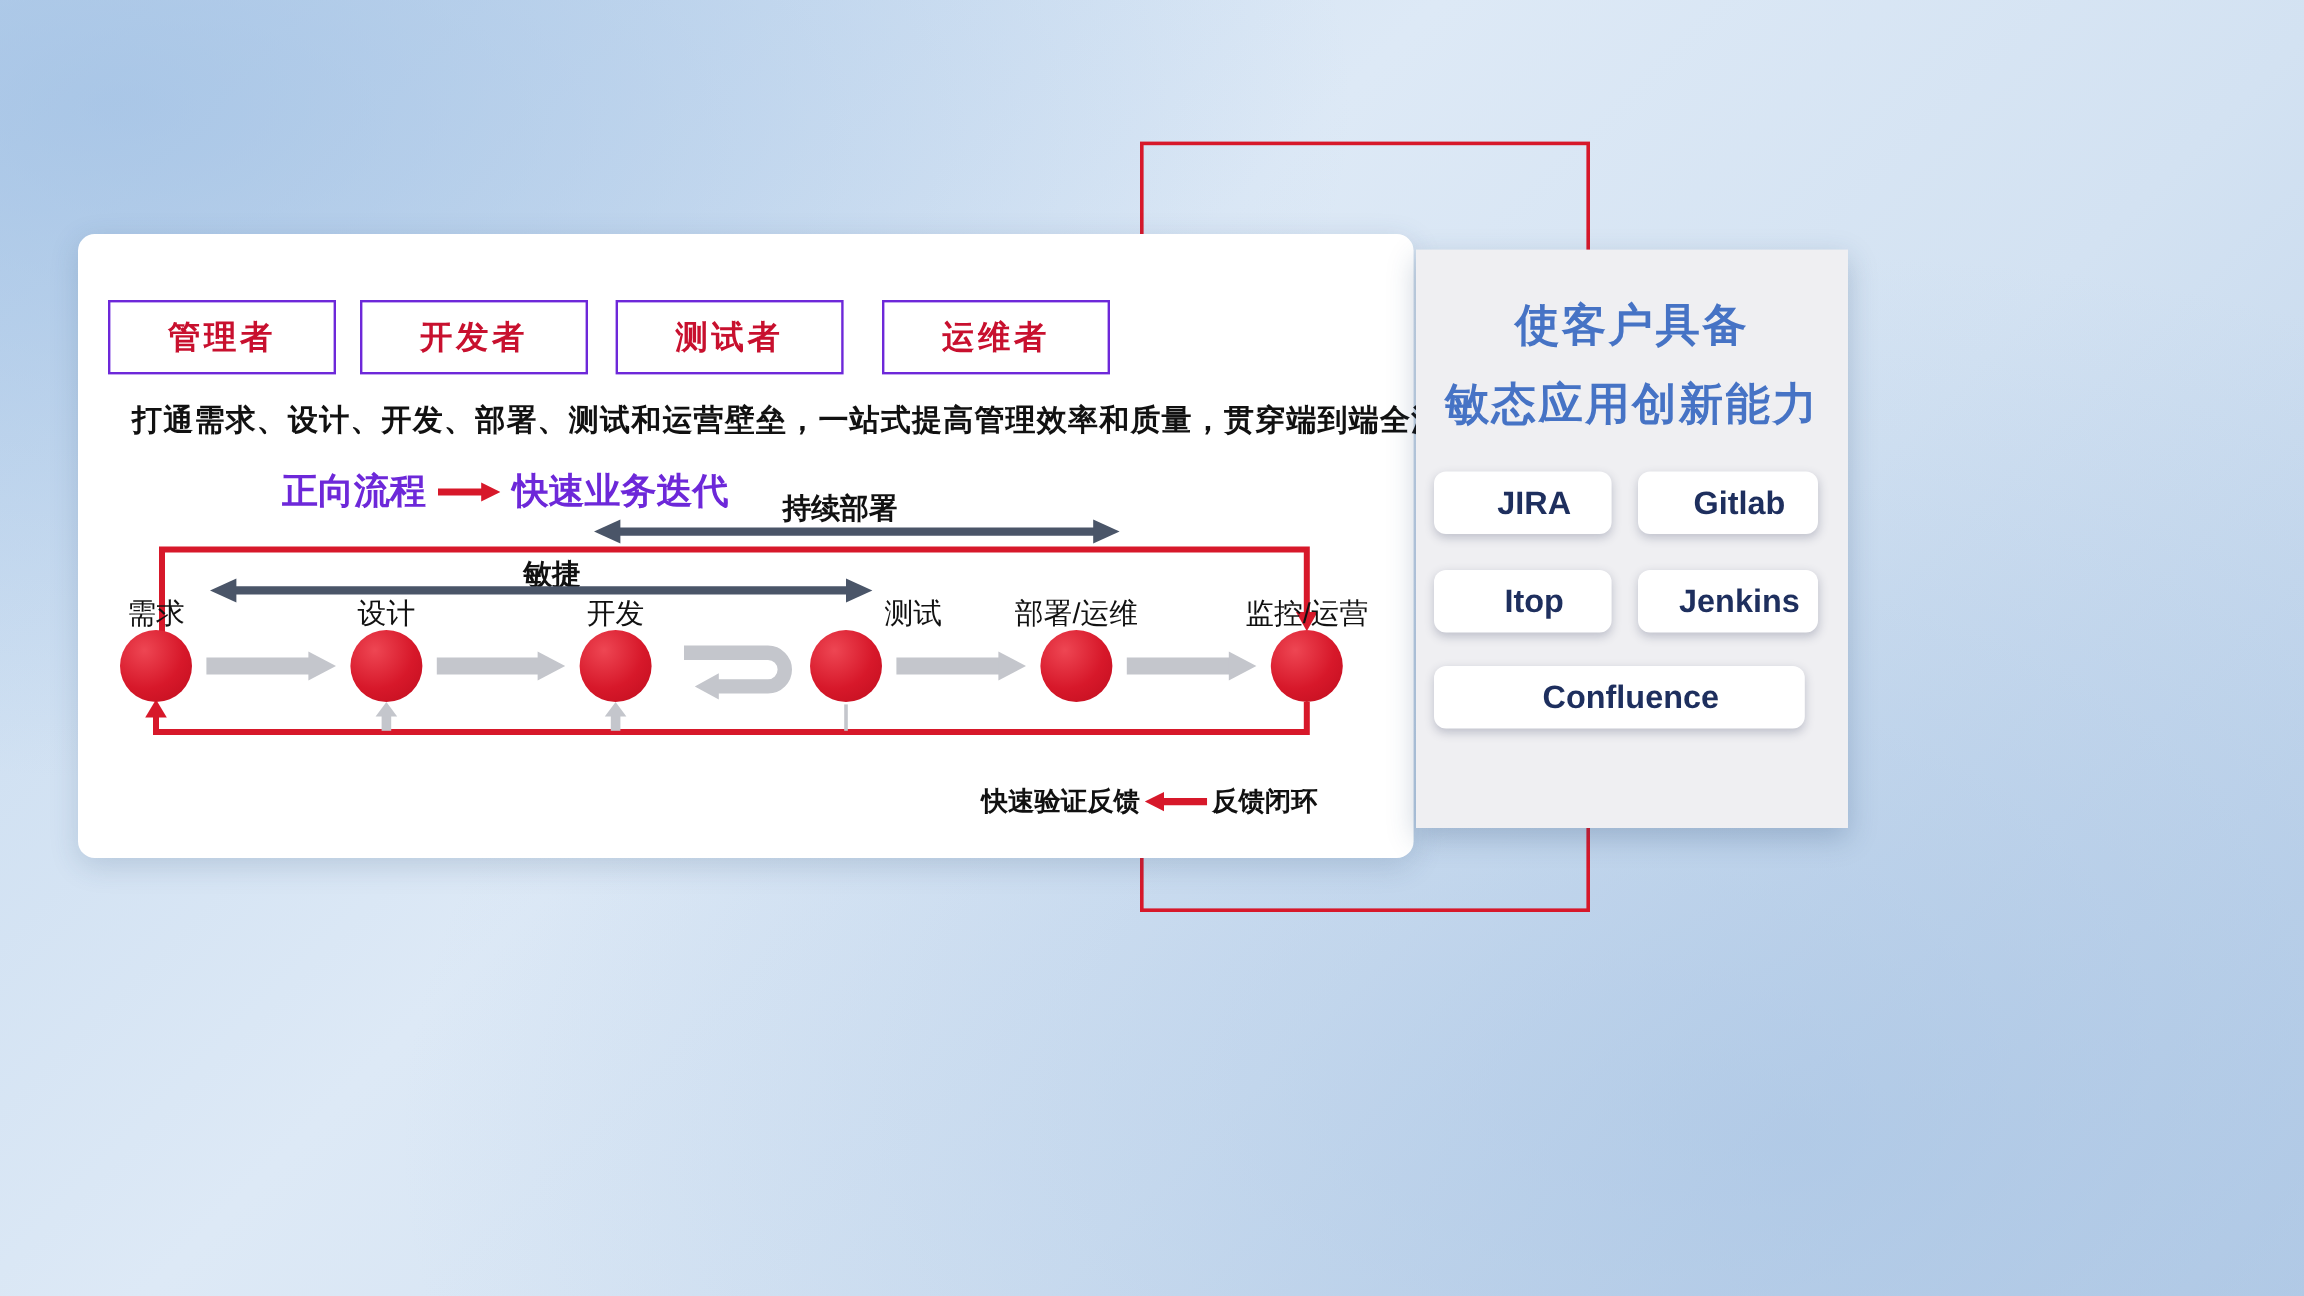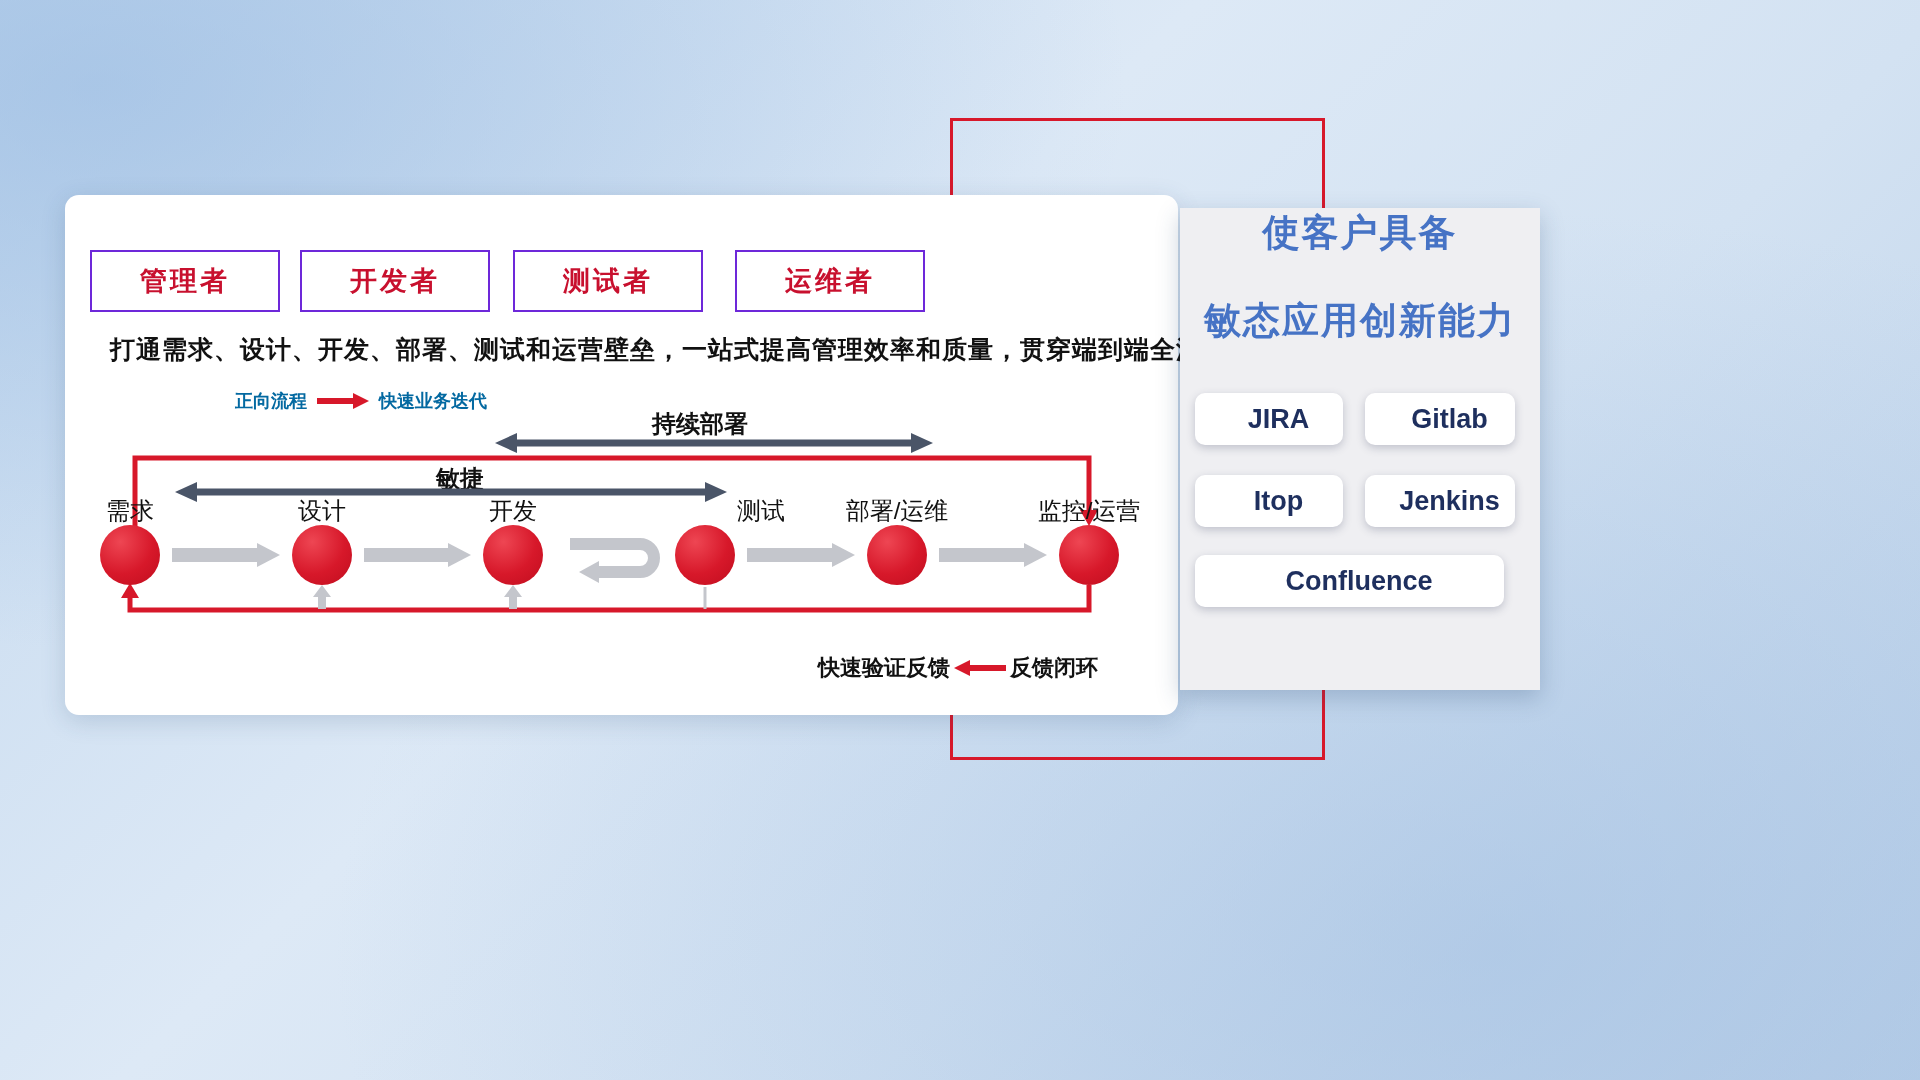--- a/index.html
+++ b/index.html
@@ -49,21 +49,21 @@
   .subtitle {
     position: absolute; left: 45px; top: 138px; width: 1040px;
     font-size: 25px; font-weight: bold; color: #111111; letter-spacing: 1px;
     white-space: nowrap;
   }
 
   .legend-forward {
     position: absolute; left: 170px; top: 194px;
     display: flex; align-items: center; gap: 10px;
   }
-  .legend-forward .lbl { font-size: 18px; font-weight: bold; color: #0369a1; }
+  .legend-forward .lbl { font-size: 30px; font-weight: bold; color: #6d28d9; }
 
   .legend-feedback {
     position: absolute; left: 705px; top: 458px;
     display: flex; align-items: center; gap: 4px; margin-left: 48px;
   }
   .legend-feedback .lbl { font-size: 22px; font-weight: bold; color: #111; }
 
   .span-label {
     position: absolute; font-size: 24px; font-weight: bold; color: #111;
     text-align: center;
@@ -89,22 +89,22 @@
     left: 1180px; top: 208px;
     width: 360px; height: 482px;
     background: #efeff2;
     box-shadow: 0 8px 22px rgba(40,70,110,0.25);
     z-index: 3;
   }
   .panel-title {
     text-align: center; color: #4673c5; font-weight: bold;
     font-size: 37px; letter-spacing: 2px;
   }
-  .pt1 { }
-  .pt2 { margin-top: 38px; }
+  .pt1 { margin-top: 38px; }
+  .pt2 { margin-top: 16px; }
   .tool {
     position: absolute; height: 52px;
     background: #ffffff; border-radius: 10px;
     box-shadow: 0 3px 8px rgba(50,60,90,0.25);
     display: flex; align-items: center; justify-content: center;
     color: #1e2f5e; font-size: 27px; font-weight: bold; padding-left: 19px;
   }
   .t-jira       { left: 15px;  top: 185px; width: 148px; }
   .t-gitlab     { left: 185px; top: 185px; width: 150px; }
   .t-itop       { left: 15px;  top: 267px; width: 148px; }

